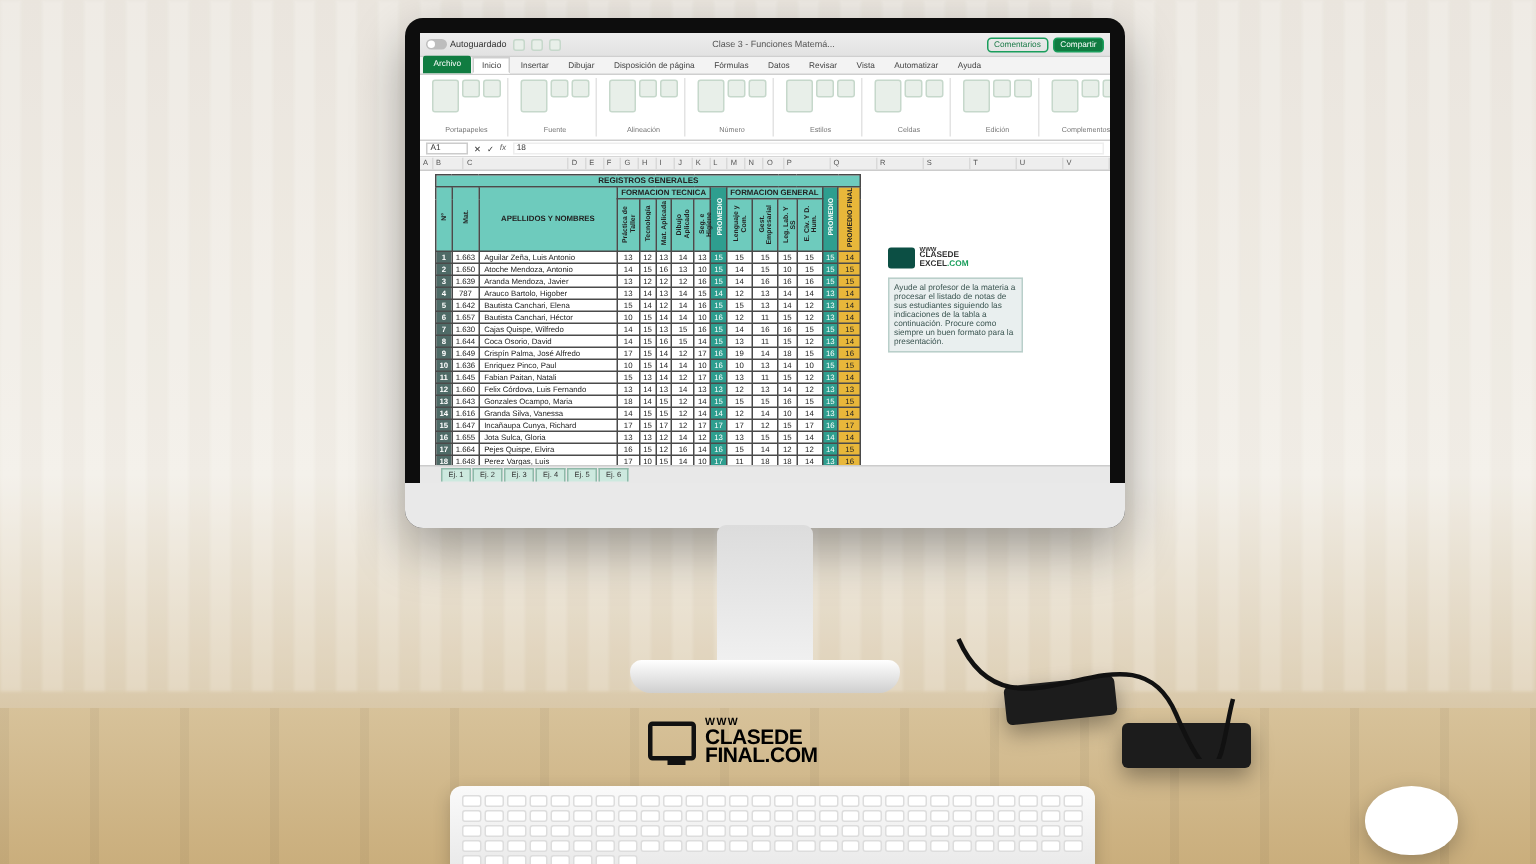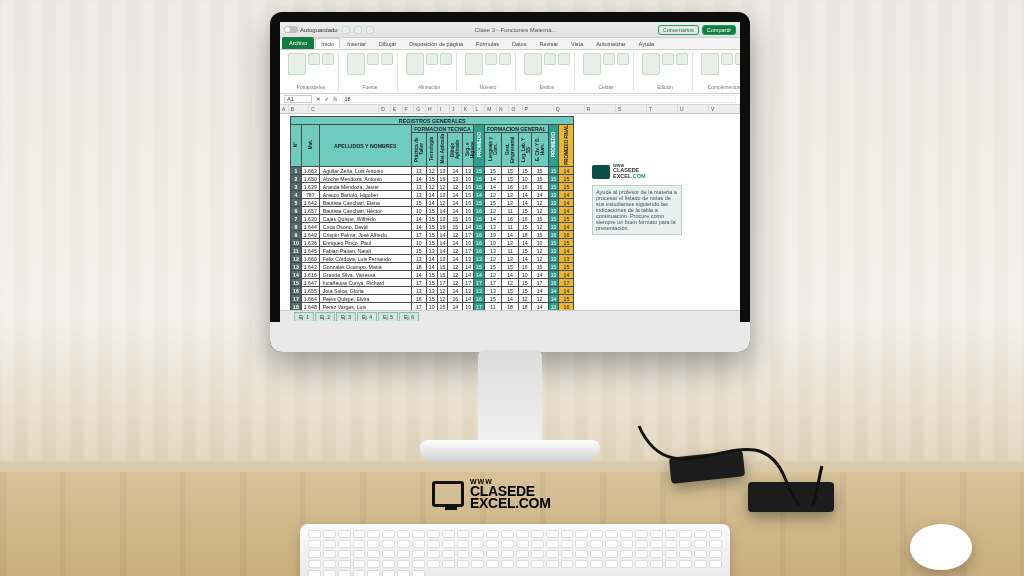--- a/index.html
+++ b/index.html
@@ -741,15 +741,15 @@
     <div></div>
     <div></div>
   </div>
 <div class="mouse"></div>
 
 <div class="floor-brand">
   <div class="m"></div>
   <div class="t">
     <small>WWW</small>
     <span>CLASEDE</span><br>
-    <span>EXCEL.COM</span>
+    <span>FINAL.COM</span>
   </div>
 </div>
 
 </body></html>

